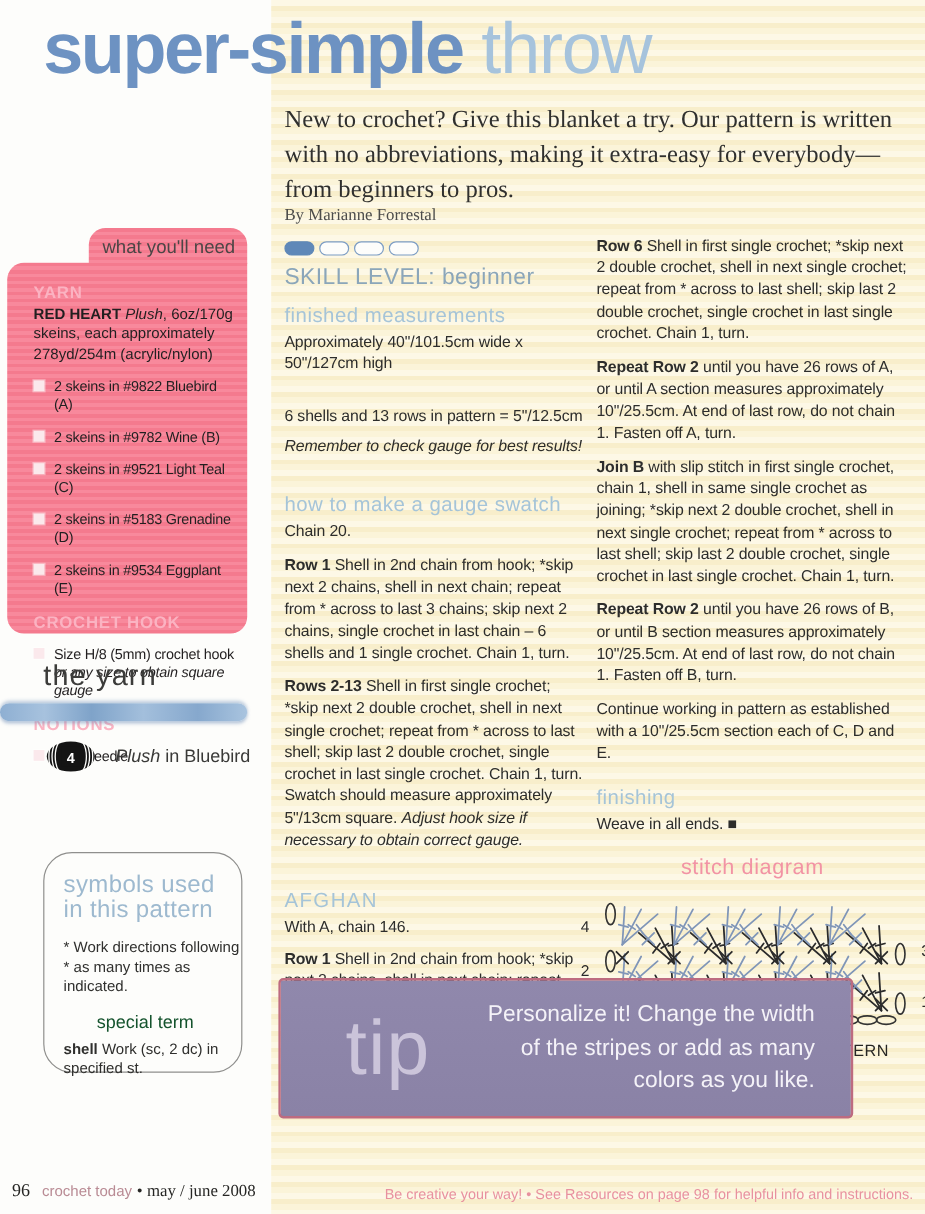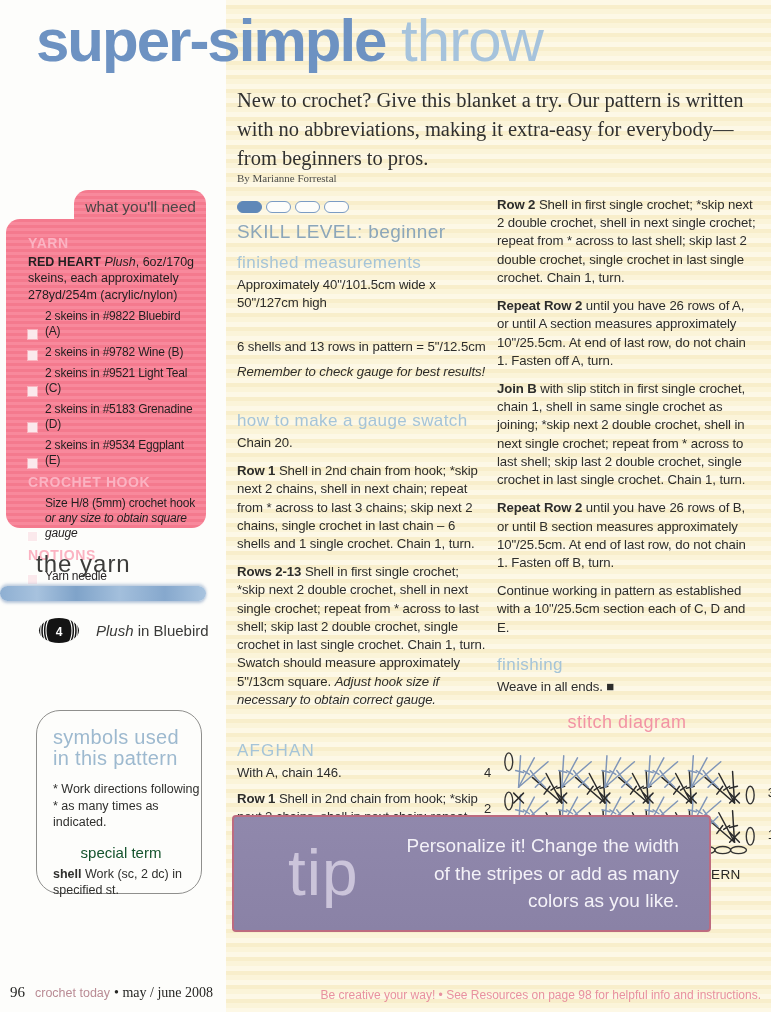--- a/index.html
+++ b/index.html
@@ -16,33 +16,33 @@
   }
 
   
   .title { position:absolute; left:36px; top:6px; font-size:60px; letter-spacing:-2px; white-space:nowrap; }
   .title .t1 { font-weight:bold; color:#6d92c2; }
   .title .t2 { font-weight:normal; color:#a6c3dc; letter-spacing:-1px; }
 
   .intro { position:absolute; left:237px; top:86px; width:508px;
     font-family:"Liberation Serif", serif; font-size:20.5px; line-height:1.42; color:#30302e; }
   .byline { position:absolute; left:237px; top:172px; font-family:"Liberation Serif", serif;
-    font-size:11px; color:#4c4c4a; }
+    font-size:14px; color:#4c4c4a; }
 
   
   .need-tab { position:absolute; left:74px; top:190px; width:132px; height:30px;
     background:repeating-linear-gradient(180deg,#f47a8e 0 3px,#f8899c 3px 6px);
     border-radius:14px 14px 0 0; color:#4c4646; font-size:15.5px;
     display:flex; align-items:center; justify-content:flex-end; padding:4px 10px 0 0; }
   .need-box { position:absolute; left:6px; top:219px; width:200px; height:309px;
     background:repeating-linear-gradient(180deg,#f47a8e 0 3px,#f8899c 3px 6px);
     border-radius:14px 0 14px 14px; padding:10px 10px 8px 22px; }
   .need-head { color:#fbb3c2; font-weight:bold; font-size:14px; letter-spacing:.6px; margin:6px 0 3px; }
   .need-intro { color:#221f20; font-size:12.5px; line-height:1.3; margin-bottom:6px; }
-  .need-item { display:flex; margin:6px 0; color:#221f20; font-size:12px; line-height:1.25; letter-spacing:-.2px;align-items:flex-end; }
+  .need-item { display:flex; margin:12px 0; color:#221f20; font-size:12px; line-height:1.25; letter-spacing:-.2px; }
   .need-item .sq { flex:0 0 9px; width:9px; height:9px; background:#fbe9ec; margin:2px 8px 0 0; box-shadow:0 0 0 1px rgba(255,255,255,.4); }
   .ital { font-style:italic; }
 
   
   .yarn-head { position:absolute; left:36px; top:550px; font-size:24px; color:#3c3c3a; letter-spacing:1px; }
   .strand { position:absolute; left:0px; top:586px; width:206px; height:15px; border-radius:8px;
     background:linear-gradient(90deg,#8eafd2,#a7c2de 18%,#7fa3c9 37%,#a3bfdc 58%,#86a8cd 80%,#a9c4df);
     box-shadow:0 2px 3px rgba(120,150,190,.55), 0 -2px 3px rgba(120,150,190,.45); filter:blur(.4px); }
   .yarn-row { position:absolute; left:38px; top:617px; display:flex; align-items:center; }
   .skein { position:relative; width:42px; height:27px; }
@@ -193,21 +193,21 @@
     <div class="para"><b>Row 1</b><span> Shell in 2nd chain from hook; *skip next 2 chains, shell in next chain; repeat from * across to last 3 chains; skip next 2 chains, single crochet in last chain – 6 shells and 1 single crochet. Chain 1, turn.</span></div>
     <div class="para"><b>Rows 2-13</b><span> Shell in first single crochet; *skip next 2 double crochet, shell in next single crochet; repeat from * across to last shell; skip last 2 double crochet, single crochet in last single crochet. Chain 1, turn. Swatch should measure approximately 5"/13cm square. </span><span class="ital">Adjust hook size if necessary to obtain correct gauge.</span></div>
 
     <div class="gap8"></div>
     <div class="bluehead caps">AFGHAN</div>
     <div class="para" style="margin-bottom:8px;">With A, chain 146.</div>
     <div class="para"><b>Row 1</b><span> Shell in 2nd chain from hook; *skip next 2 chains, shell in next chain; repeat from * across to last 3 chains; skip next 2 chains, single crochet in last chain – 48 shells and 1 single crochet. Chain 1, turn.</span></div>
   </div>
 
   <div class="colright">
-    <div class="para"><b>Row 2</b><span> Shell in first single crochet; *skip next 2 double crochet, shell in next single crochet; repeat from * across to last shell; skip last 2 double crochet, single crochet in last single crochet. Chain 1, turn.</span></div>
+    <div class="para"><b>Row 6</b><span> Shell in first single crochet; *skip next 2 double crochet, shell in next single crochet; repeat from * across to last shell; skip last 2 double crochet, single crochet in last single crochet. Chain 1, turn.</span></div>
     <div class="para"><b>Repeat Row 2</b><span> until you have 26 rows of A, or until A section measures approximately 10"/25.5cm. At end of last row, do not chain 1. Fasten off A, turn.</span></div>
     <div class="para"><b>Join B</b><span> with slip stitch in first single crochet, chain 1, shell in same single crochet as joining; *skip next 2 double crochet, shell in next single crochet; repeat from * across to last shell; skip last 2 double crochet, single crochet in last single crochet. Chain 1, turn.</span></div>
     <div class="para"><b>Repeat Row 2</b><span> until you have 26 rows of B, or until B section measures approximately 10"/25.5cm. At end of last row, do not chain 1. Fasten off B, turn.</span></div>
     <div class="para"><span>Continue working in pattern as established with a 10"/25.5cm section each of C, D and E.</span></div>
 
     <div class="fin-head">finishing</div>
     <div class="bodytext">Weave in all ends. ■</div>
 
     <div class="diag-head">stitch diagram</div>
     <div class="diag-wrap">

